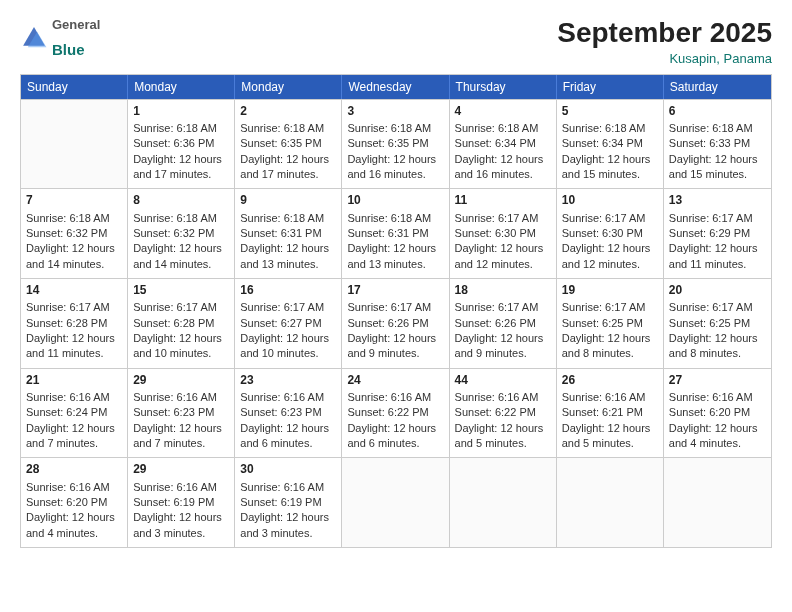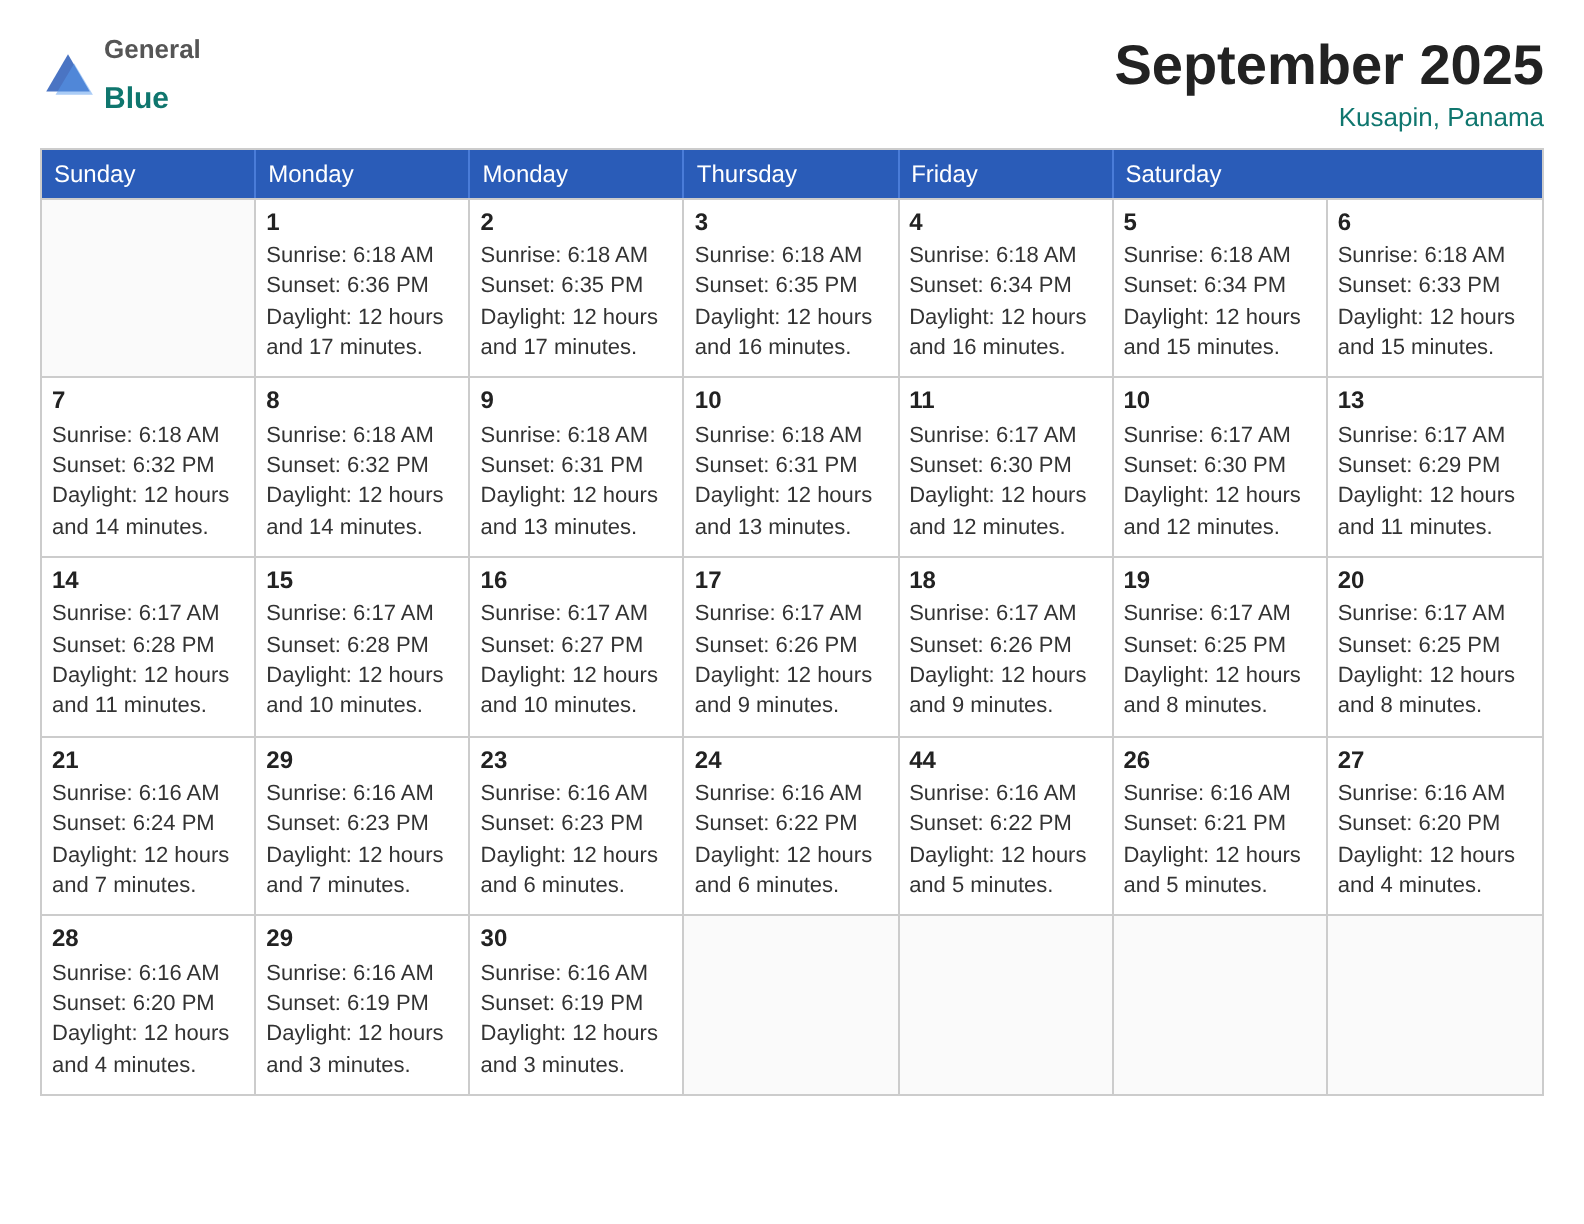--- a/index.html
+++ b/index.html
@@ -131,20 +131,21 @@
       <div class="month-title">September 2025</div>
       <div class="subtitle">Kusapin, Panama</div>
     </div>
   </div>
 
   <div class="calendar">
     <div class="cal-header-row">
     <div class="cal-header-cell">Sunday</div>
         <div class="cal-header-cell">Monday</div>
         <div class="cal-header-cell">Monday</div>
+        <div class="cal-header-cell">Wednesday</div>
         <div class="cal-header-cell">Thursday</div>
         <div class="cal-header-cell">Friday</div>
         <div class="cal-header-cell">Saturday</div>
       </div>
     <div class="cal-body">
     <div class="cal-week">
           <div class="cal-cell empty"></div>
           <div class="cal-cell">
             <div class="day-num">1</div>
             <div class="cell-info">Sunrise: 6:18 AM<br>Sunset: 6:36 PM<br>Daylight: 12 hours<br>and 17 minutes.</div>

